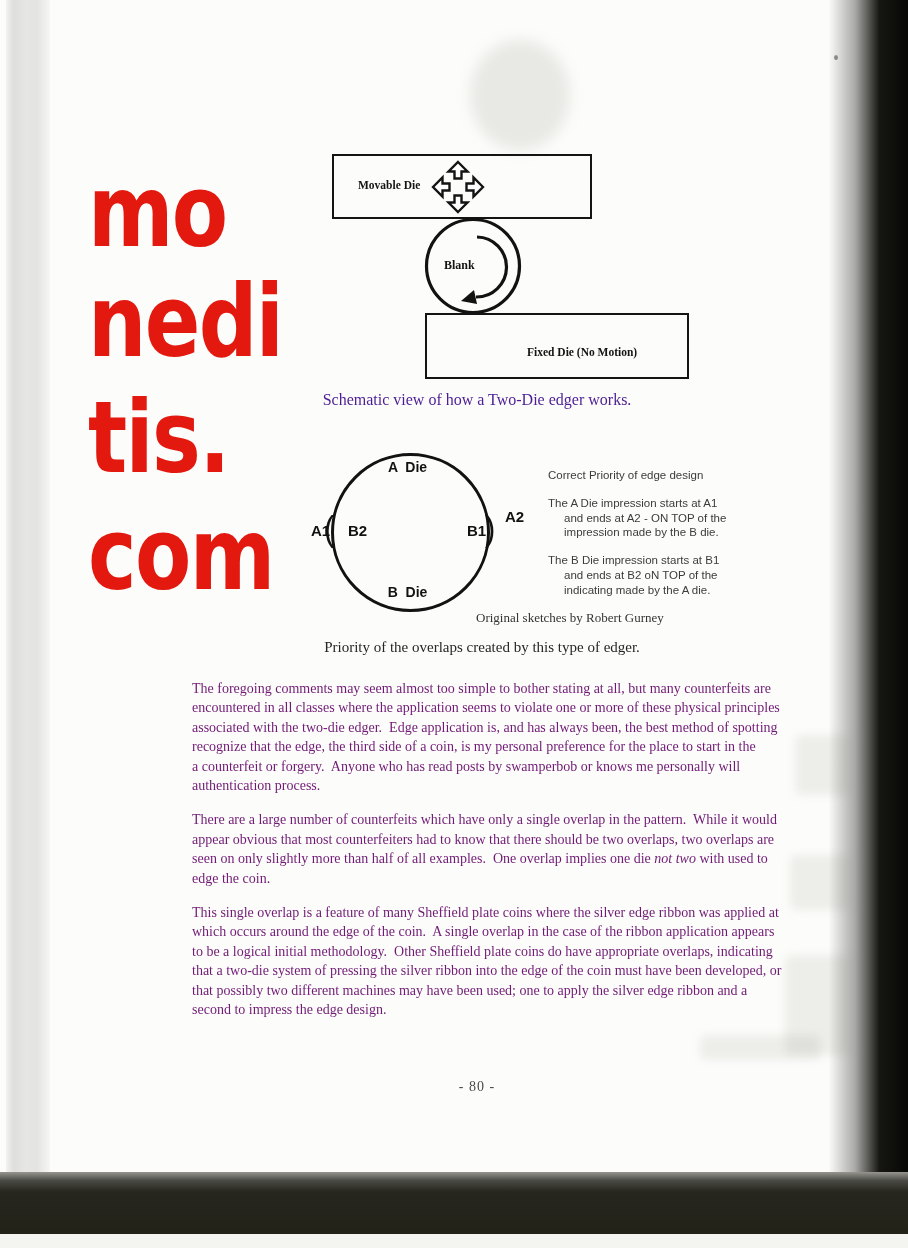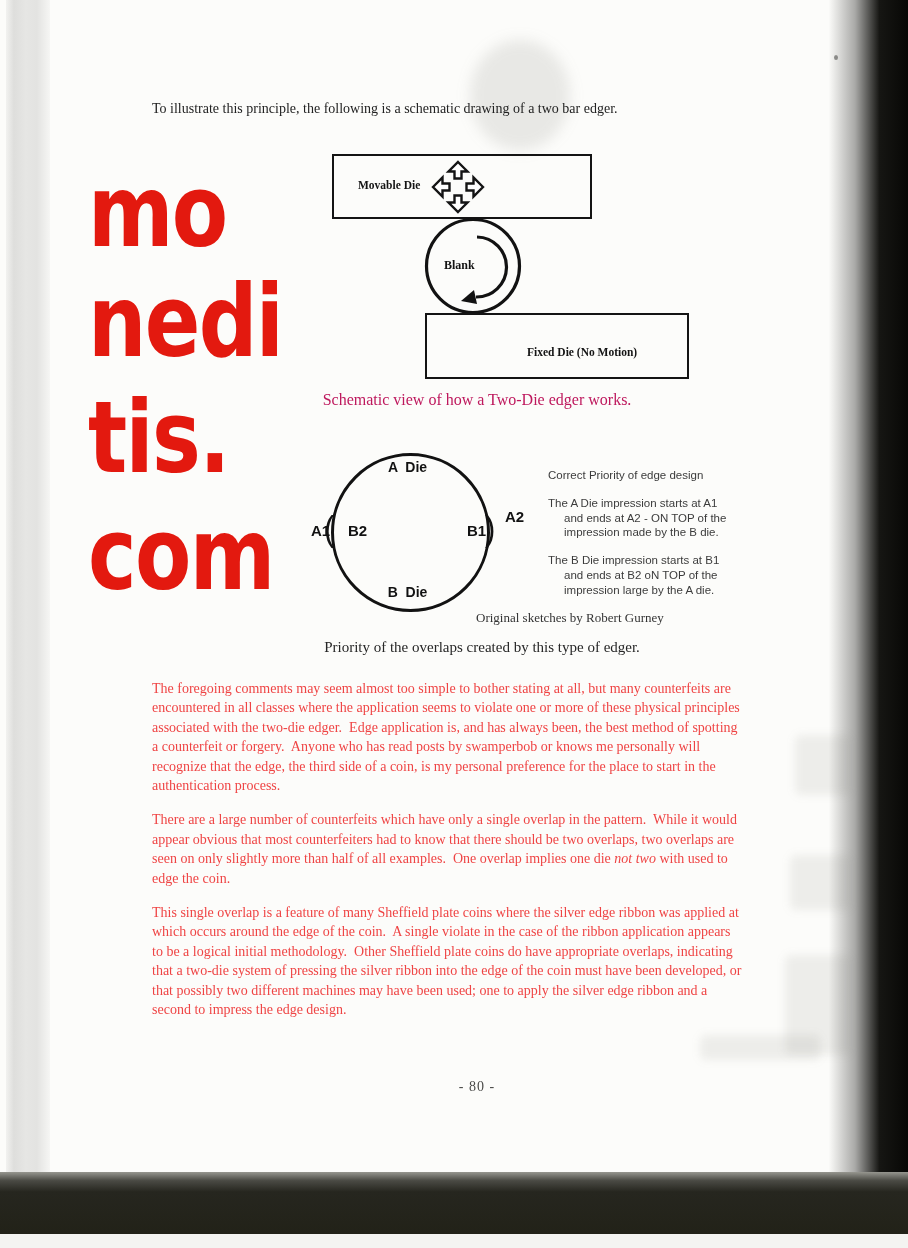--- a/index.html
+++ b/index.html
@@ -28,25 +28,25 @@
   .speck{width:4px;height:5px;border-radius:50%;background:rgba(90,90,88,0.65);}
   
   .wm{
     font-family:"DejaVu Sans", sans-serif;font-weight:700;
     font-size:100px;line-height:100px;height:100px;
     transform:scaleX(0.82);transform-origin:left center;
     color:var(--wm-red,#e3190f);letter-spacing:-2px;white-space:pre;
   }
   
   .serif-line{font-size:14px;white-space:pre;color:#222;}
-  .caption{font-size:16px;text-align:center;color:#be185d;}
+  .caption{font-size:16px;text-align:center;color:#4c1d95;}
   .caption2{font-size:15px;text-align:center;color:#262626;}
   .credit{font-size:13px;color:#333;}
   .pagenum{font-size:14px;text-align:center;color:#4a4a48;letter-spacing:1px;}
-  .body-block{font-size:14px;line-height:19.4px;color:#ef4444;}
+  .body-block{font-size:14px;line-height:19.4px;color:#701a75;margin-left:40px;}
   .body-block .tl{white-space:pre;}
   .pgap{height:15px;}
   
   .dbox{border:2px solid #141414;background:transparent;}
   .dlabel{font-weight:bold;font-size:11.5px;color:#141414;white-space:pre;}
   
   .circle2{width:153px;height:153px;border:3px solid #121212;border-radius:50%;}
   .slabel{font-family:"Liberation Sans", sans-serif;font-weight:bold;font-size:15px;color:#121212;white-space:pre;margin-left:8px;}
   .die-label{font-family:"Liberation Sans", sans-serif;font-weight:bold;font-size:14px;color:#121212;white-space:pre;text-align:center;width:153px;}
   .paren{font-family:"Liberation Sans", sans-serif;font-size:31px;line-height:31px;color:#121212;transform:scaleY(1.12);}
@@ -71,21 +71,20 @@
   <div class="abs ghost" style="left:795px;top:735px;width:55px;height:60px;"></div>
   <div class="abs ghost" style="left:790px;top:855px;width:60px;height:55px;"></div>
   <div class="abs ghost" style="left:785px;top:955px;width:65px;height:100px;"></div>
   <div class="abs ghost" style="left:700px;top:1035px;width:120px;height:25px;"></div>
 
   <div class="abs wm" style="left:88px;top:162px;">mo</div>
   <div class="abs wm" style="left:88px;top:272px;">nedi</div>
   <div class="abs wm" style="left:88px;top:388px;">tis.</div>
   <div class="abs wm" style="left:88px;top:505px;">com</div>
 
-  <div class="abs serif-line" style="left:152px;top:101px;">To illustrate this principle, the following is a schematic drawing of a two bar edger.</div>
 
   <div class="abs dbox" style="left:332px;top:154px;width:256px;height:61px;"></div>
   <div class="abs dlabel" style="left:358px;top:179px;">Movable Die</div>
   <svg class="abs" style="left:431px;top:160px;" width="54" height="54" viewBox="0 0 54 54">
     <g fill="#ffffff" stroke="#141414" stroke-width="2.4" stroke-linejoin="miter">
       <path d="M27 2 L36.5 11.5 H30.5 V18.5 H23.5 V11.5 H17.5 Z"></path>
       <path d="M27 52 L36.5 42.5 H30.5 V35.5 H23.5 V42.5 H17.5 Z"></path>
       <path d="M2 27 L11.5 17.5 V23.5 H18.5 V30.5 H11.5 V36.5 Z"></path>
       <path d="M52 27 L42.5 17.5 V23.5 H35.5 V30.5 H42.5 V36.5 Z"></path>
     </g>
@@ -116,47 +115,47 @@
   <div class="abs note" style="left:548px;top:468px;width:250px;">
     <div class="note-title tl">Correct Priority of edge design</div>
     <div class="note-para">
         <div class="tl">The A Die impression starts at A1</div>
         <div class="tl">and ends at A2 - ON TOP of the</div>
         <div class="tl">impression made by the B die.</div>
       </div>
     <div class="note-para">
         <div class="tl">The B Die impression starts at B1</div>
         <div class="tl">and ends at B2 oN TOP of the</div>
-        <div class="tl">impression large by the A die.</div>
+        <div class="tl">indicating made by the A die.</div>
       </div>
   </div>
 
   <div class="abs credit" style="left:476px;top:610px;">Original sketches by Robert Gurney</div>
   <div class="abs caption2" style="left:152px;top:639px;width:660px;">Priority of the overlaps created by this type of edger.</div>
 
   <div class="abs body-block" style="left:152px;top:679px;width:710px;">
     <div>
         <div class="tl">The foregoing comments may seem almost too simple to bother stating at all, but many counterfeits are</div>
         <div class="tl">encountered in all classes where the application seems to violate one or more of these physical principles</div>
         <div class="tl">associated with the two-die edger.  Edge application is, and has always been, the best method of spotting</div>
+        <div class="tl">recognize that the edge, the third side of a coin, is my personal preference for the place to start in the</div>
         <div class="tl">a counterfeit or forgery.  Anyone who has read posts by swamperbob or knows me personally will</div>
-        <div class="tl">recognize that the edge, the third side of a coin, is my personal preference for the place to start in the</div>
         <div class="tl">authentication process.</div>
       </div>
     <div class="pgap"></div>
     <div>
         <div class="tl">There are a large number of counterfeits which have only a single overlap in the pattern.  While it would</div>
         <div class="tl">appear obvious that most counterfeiters had to know that there should be two overlaps, two overlaps are</div>
         <div class="tl"><span>seen on only slightly more than half of all examples.  One overlap implies one die </span><i>not two</i><span> with used to</span></div>
         <div class="tl">edge the coin.</div>
       </div>
     <div class="pgap"></div>
     <div>
         <div class="tl">This single overlap is a feature of many Sheffield plate coins where the silver edge ribbon was applied at</div>
-        <div class="tl">which occurs around the edge of the coin.  A single violate in the case of the ribbon application appears</div>
+        <div class="tl">which occurs around the edge of the coin.  A single overlap in the case of the ribbon application appears</div>
         <div class="tl">to be a logical initial methodology.  Other Sheffield plate coins do have appropriate overlaps, indicating</div>
         <div class="tl">that a two-die system of pressing the silver ribbon into the edge of the coin must have been developed, or</div>
         <div class="tl">that possibly two different machines may have been used; one to apply the silver edge ribbon and a</div>
         <div class="tl">second to impress the edge design.</div>
       </div>
   </div>
 
   <div class="abs pagenum" style="left:152px;top:1079px;width:650px;">- 80 -</div>
 
 </div>

